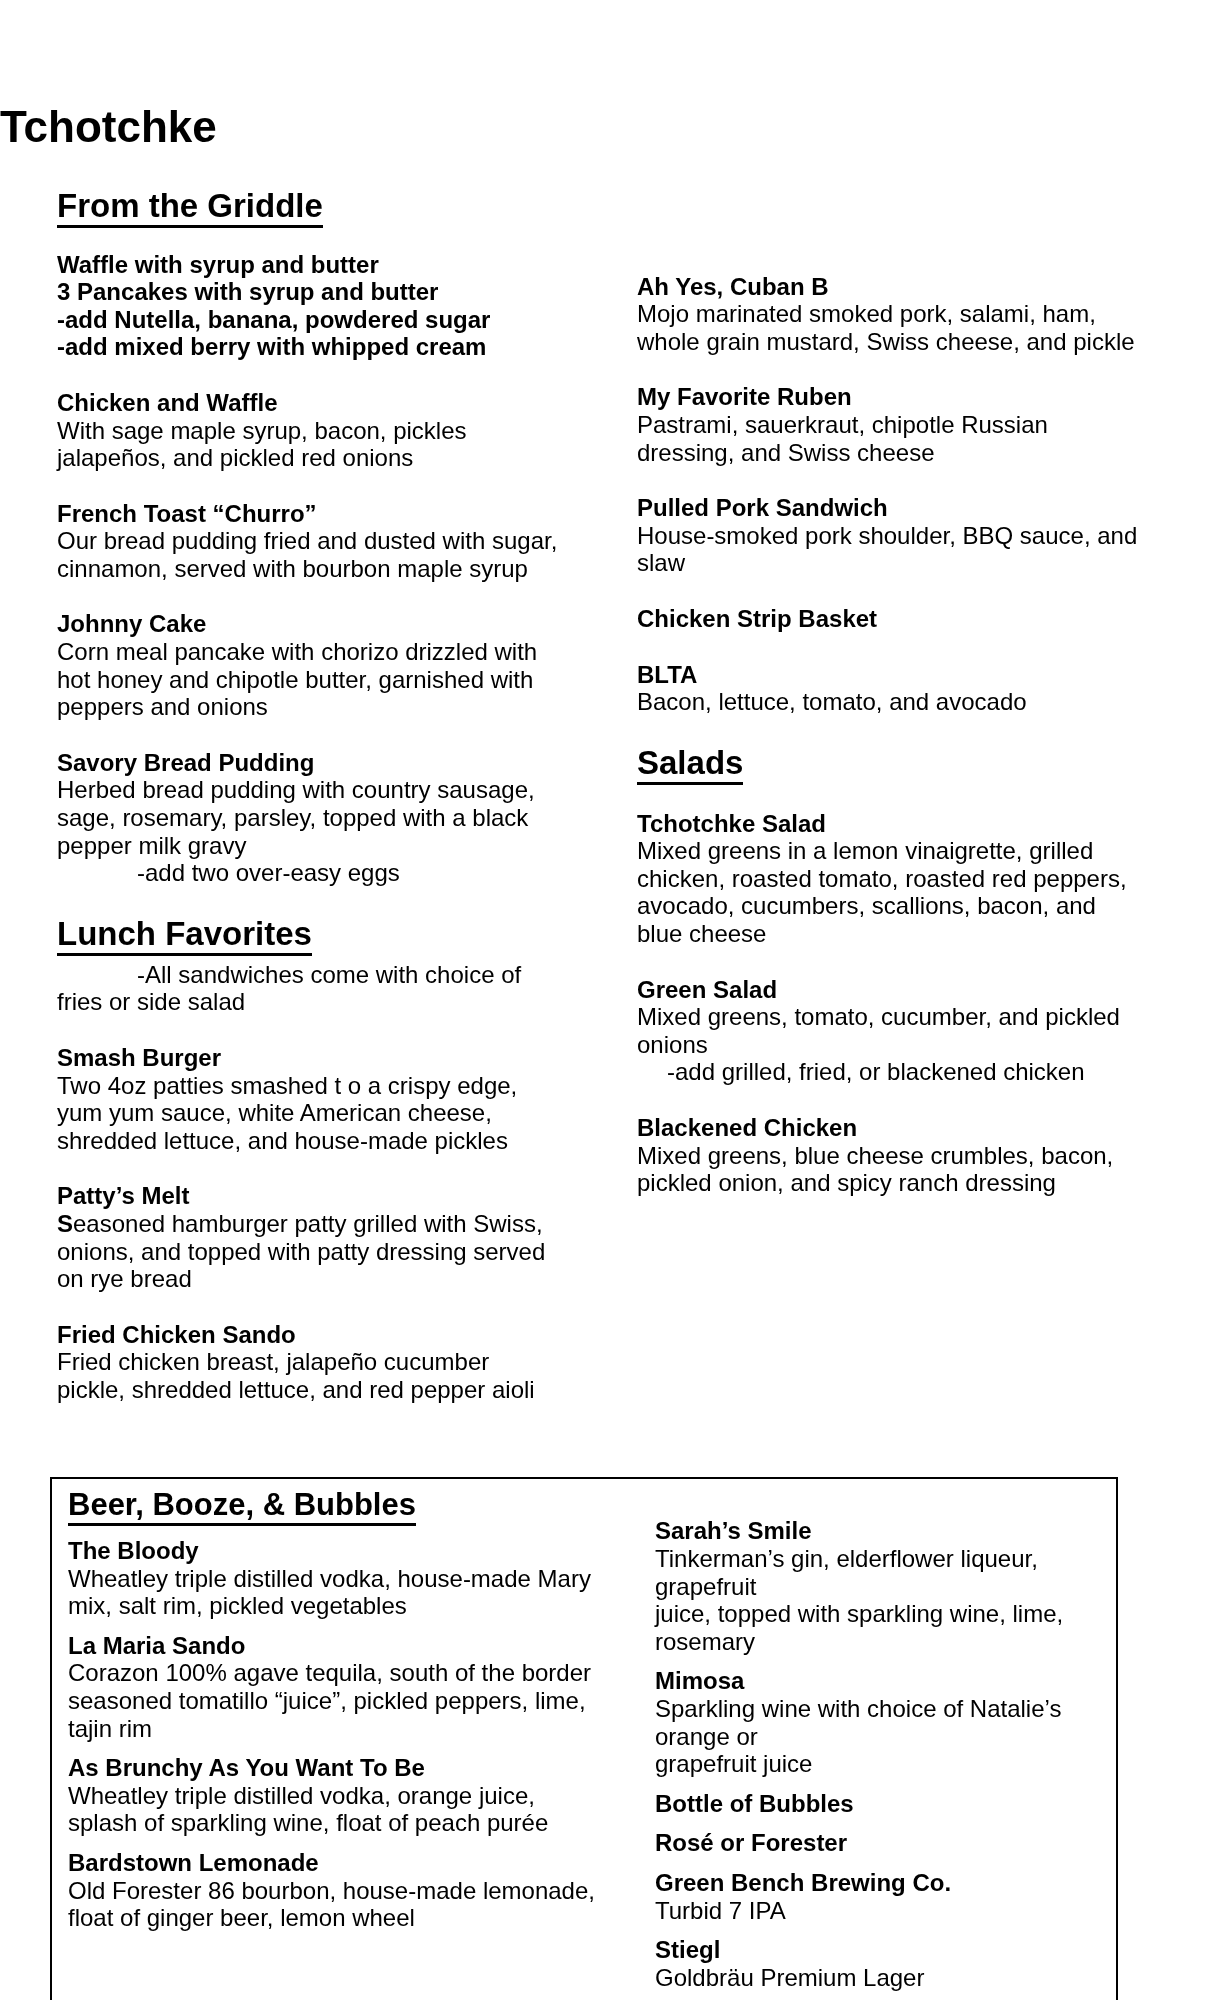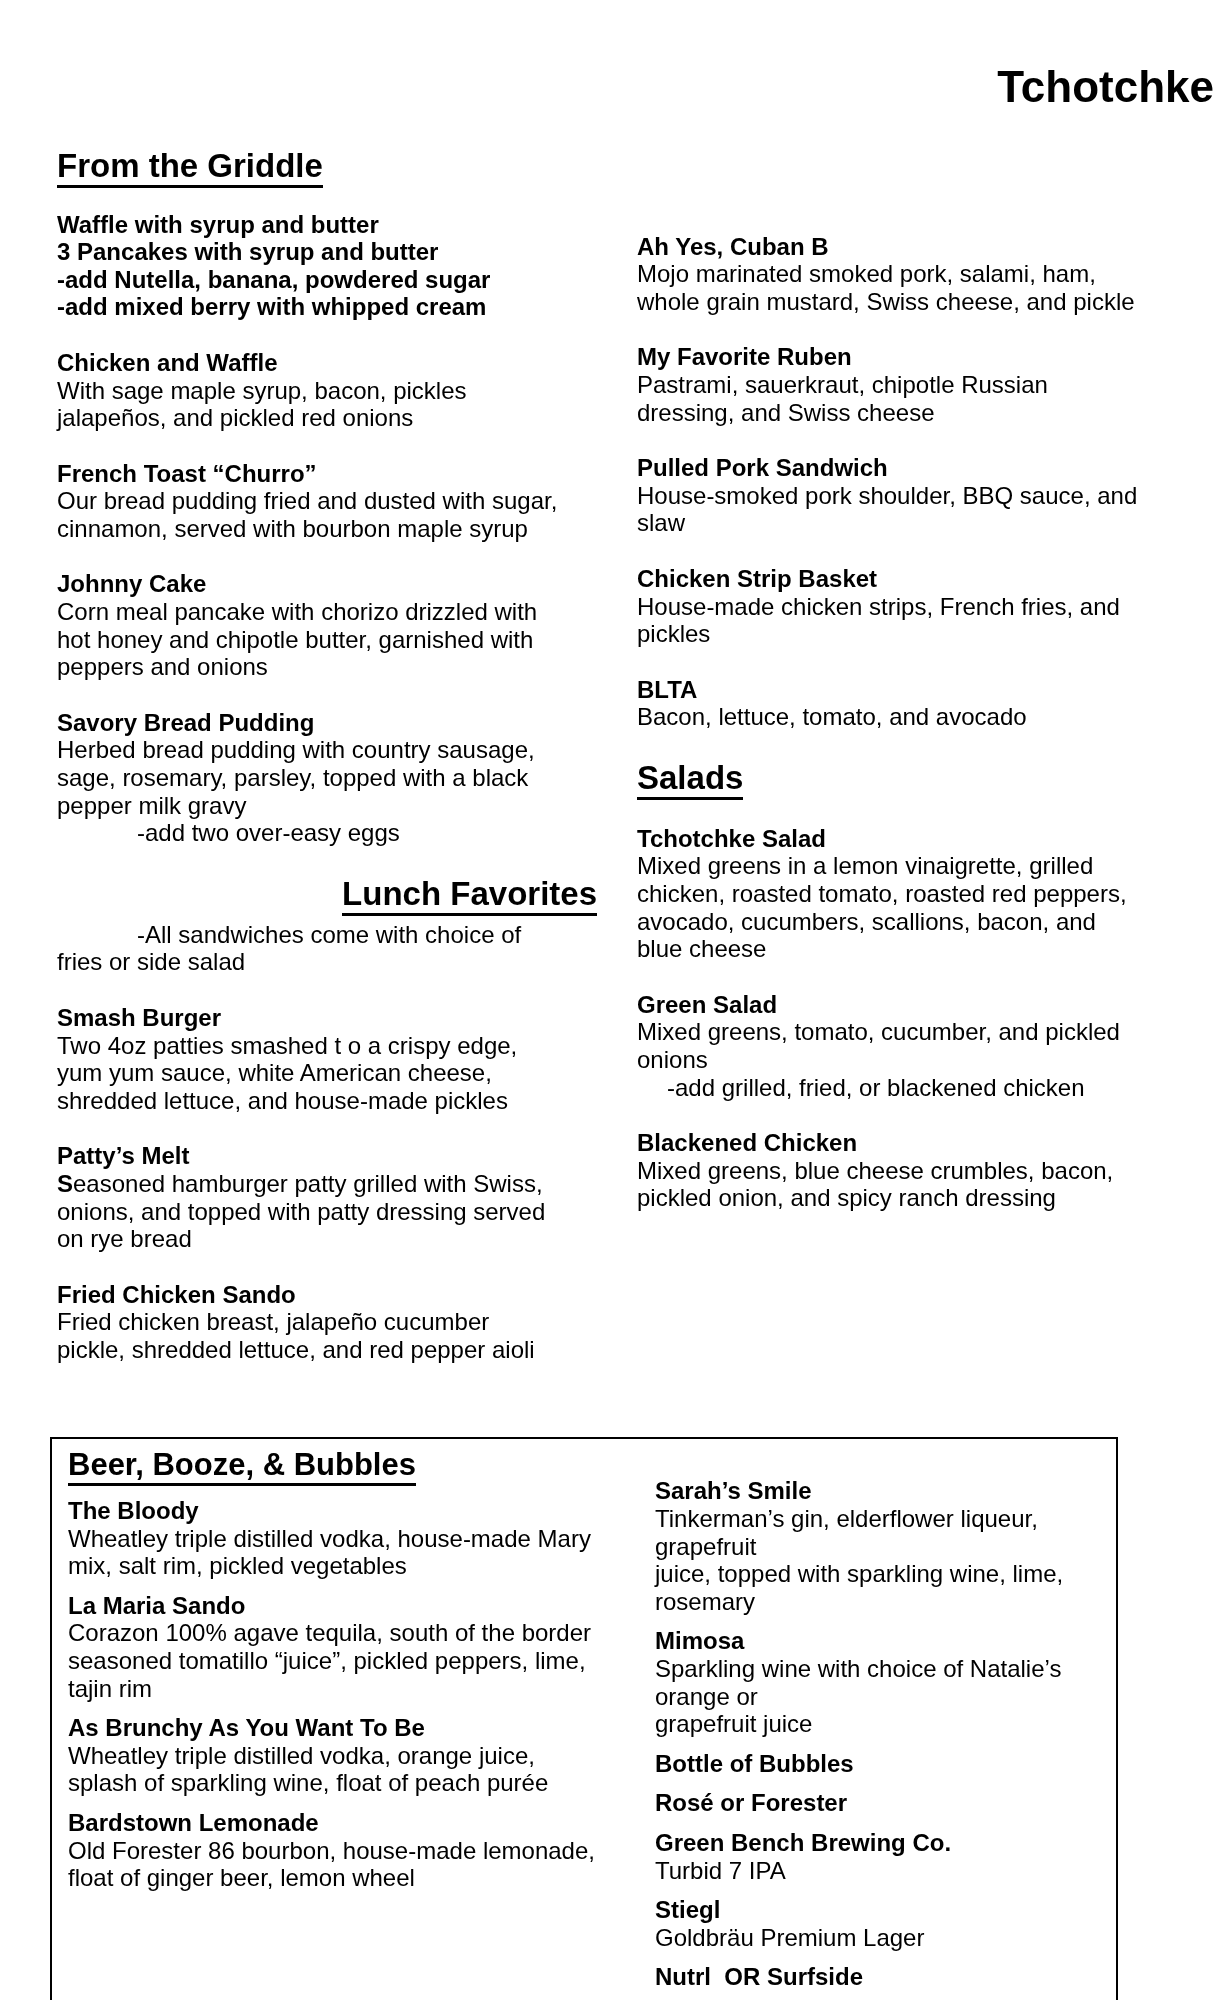--- a/index.html
+++ b/index.html
@@ -5,27 +5,27 @@
   * { margin:0; padding:0; box-sizing:border-box; }
   html,body { background:#ffffff; }
   .page {
     position:relative;
     width:1214px; height:2000px;
     background:#ffffff; color:#000000;
     font-family:"Liberation Sans", sans-serif;
     font-size:24px; line-height:1.15;
     overflow:hidden;
   }
-  .title { text-align:right; font-size:44px; font-weight:bold; padding-top:62px; }
+  .title { text-align:left; font-size:44px; font-weight:bold; padding-top:62px;margin-top:40px; }
   .cols { display:flex; gap:40px; margin:34px 16px 0 57px; }
   .col-left  { width:540px; }
   .col-right { width:523px; padding-top:86px; }
   .sec-head { font-size:33px; font-weight:bold; margin-bottom:26px; }
   .sec-head .u { border-bottom:3px solid #000; padding-bottom:1px; }
-  .sec-head.tight { margin-bottom:8px;text-align:right; }
+  .sec-head.tight { margin-bottom:8px; }
   .sec-head.salads { margin-top:18px; margin-bottom:28px; }
   .intro { margin-bottom:28px; white-space:pre-line;font-weight:bold; }
   .note { text-indent:80px; white-space:pre-line; margin-bottom:28px; }
   .item { margin-bottom:28px; }
   .item-name { font-weight:bold; white-space:pre-wrap; }
   .item-desc { white-space:pre-line; }
   .addon-lg { padding-left:80px; }
   .addon-sm { padding-left:30px; }
   .bar-box {
     width:1068px; margin:46px 0 0 50px;
@@ -127,22 +127,20 @@
       </div>
 
       <div class="item">
         <div class="item-name">Pulled Pork Sandwich</div>
         <div class="item-desc">House-smoked pork shoulder, BBQ sauce, and
 slaw</div>
       </div>
 
       <div class="item">
         <div class="item-name">Chicken Strip Basket</div>
-        <div class="item-desc">House-made chicken strips, French fries, and
-pickles</div>
       </div>
 
       <div class="item">
         <div class="item-name">BLTA</div>
         <div class="item-desc">Bacon, lettuce, tomato, and avocado</div>
       </div>
 
       <div class="sec-head salads"><span class="u">Salads</span></div>
 
       <div class="item">

